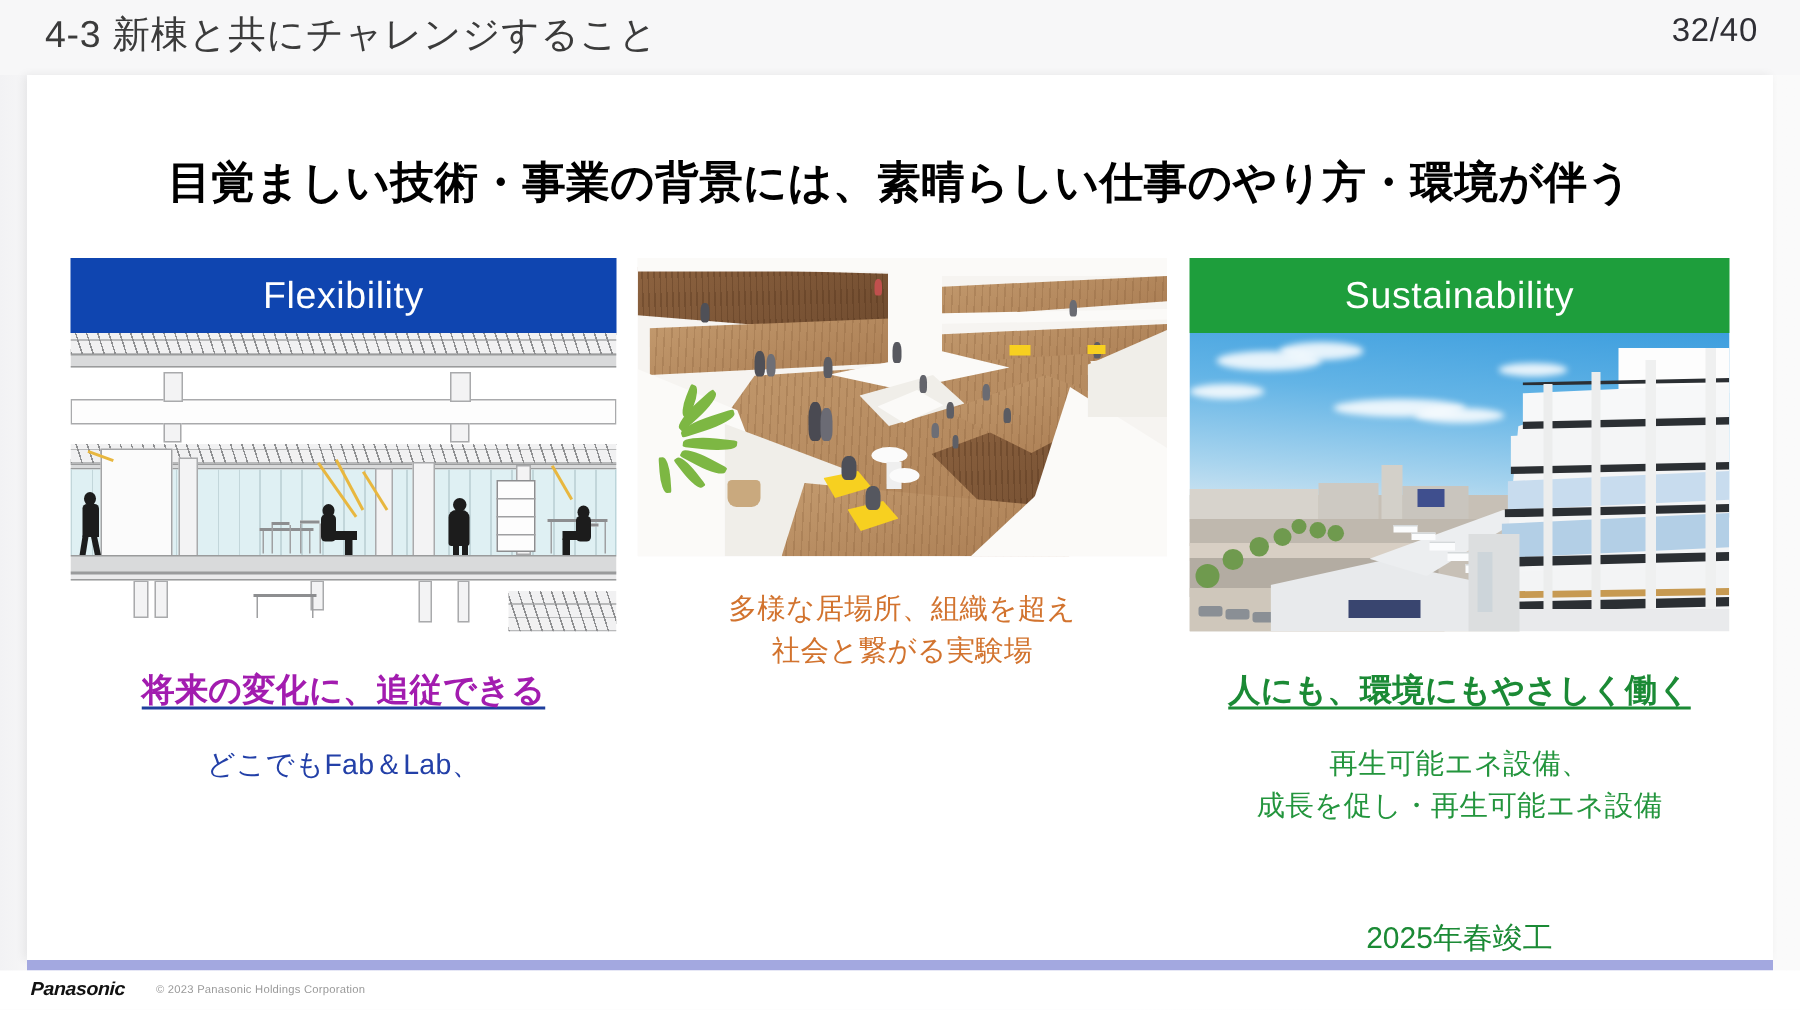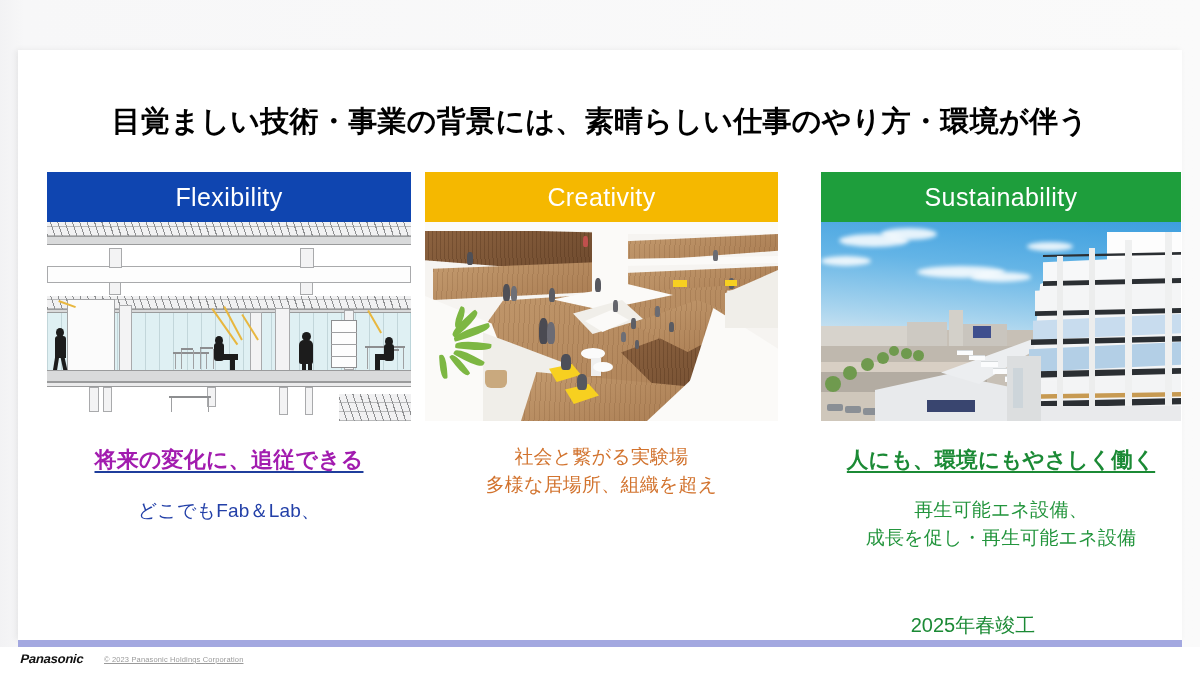--- a/index.html
+++ b/index.html
@@ -50,21 +50,21 @@
     text-align: center;
     font-size: 29px; font-weight: bold; color: #000000;
     letter-spacing: .3px;
     white-space: nowrap;
   }
 
   
   .column { position: absolute; top: 122px; }
   #col-0 { left: 29px;  width: 364px; }
   #col-1 { left: 407px; width: 353px; }
-  #col-2 { left: 775px; width: 360px; margin-left: 28px; }
+  #col-2 { left: 775px; width: 360px; }
 
   .col-header {
     height: 50px; width: 100%;
     display: flex; align-items: center; justify-content: center;
     color: #ffffff; font-size: 25px; letter-spacing: .4px;
   }
 
   .col-image {
     width: 100%; height: 199px;
     position: relative; overflow: hidden;
@@ -99,21 +99,21 @@
   }
   #panasonic-logo {
     position: absolute; left: 22px; top: 5px;
     font-family: "Liberation Sans", sans-serif;
     font-size: 12.5px; font-weight: bold; font-style: italic;
     color: #111111; letter-spacing: -.3px;
     transform: scaleX(1.05) skewX(-2deg);
   }
   #copyright {
     position: absolute; left: 104px; top: 8px;
-    font-size: 7.5px; color: #9a9a9a; letter-spacing: .15px; text-decoration: underline;
+    font-size: 7.5px; color: #9a9a9a; letter-spacing: .15px;
   }
 
   
   .sec-bg { position:absolute; inset:0; background:#ffffff; }
   .slab {
     position:absolute; background:#d9dadb;
     border-top:1px solid #9a9b9c; border-bottom:1px solid #9a9b9c;
   }
   .hatch-band {
     position:absolute;
@@ -176,20 +176,24 @@
   .road { position:absolute; background:#bfb8ae; }
   .tree { position:absolute; background:#6f9a4e; border-radius:50%; }
   .car { position:absolute; background:#8a8f95; border-radius:2px; }
   .pav { position:absolute; background:#d8cfc4; }
 </style>
 </head>
 <body>
 
 <div id="slide-root">
 
+  <div id="slide-header">
+    <div id="header-title">4-3 新棟と共にチャレンジすること</div>
+    <div id="page-counter">32/40</div>
+  </div>
 
   <div id="slide-card">
 
     <div id="main-heading">目覚ましい技術・事業の背景には、素晴らしい仕事のやり方・環境が伴う</div>
 
     <div class="column" id="col-0">
       <div class="col-header" style="background:#0F45B0">
         <span>Flexibility</span>
       </div>
 
@@ -277,23 +281,20 @@
       </div>
 
       <div class="col-caption" style="color:#a21caf;text-decoration-color:#1F3E9C">将来の変化に、追従できる</div>
 
       <div class="col-body" style="color:#2340A8">
         <div>どこでもFab＆Lab、</div>
       </div>
     </div>
 
     <div class="column" id="col-1">
-      <div class="col-header" style="background:#F5B800">
-        <span>Creativity</span>
-      </div>
 
       <div class="col-image" id="img-creativity">
         <div class="sky-white"></div>
 
         <div class="wood-dark" style="left:0;top:6px;width:172px;height:46px;
              clip-path:polygon(0 0,100% 10%,100% 100%,0 70%);"></div>
         <div class="white-plane" style="left:0;top:0;width:176px;height:9px;"></div>
         <div class="wood" style="left:8px;top:40px;width:168px;height:38px;
              clip-path:polygon(0 18%,100% 0,100% 78%,0 100%);"></div>
 
@@ -372,22 +373,22 @@
         <div class="atrium-figure" style="left:158px;top:14px;width:5px;height:11px;background:#c0504d;"></div>
         <div class="atrium-figure" style="left:42px;top:30px;width:6px;height:13px;background:#4f5057;"></div>
         <div class="atrium-figure" style="left:288px;top:28px;width:5px;height:11px;background:#6a6b72;"></div>
         <div class="atrium-figure" style="left:304px;top:56px;width:5px;height:11px;background:#5c5d64;"></div>
         <div class="yellow-block" style="left:248px;top:58px;width:14px;height:7px;"></div>
         <div class="yellow-block" style="left:300px;top:58px;width:12px;height:6px;"></div>
       </div>
 
 
       <div class="col-body" style="color:#D2732E">
+        <div>多様な居場所、組織を超え</div>
         <div>社会と繋がる実験場</div>
-        <div>多様な居場所、組織を超え</div>
       </div>
     </div>
 
     <div class="column" id="col-2">
       <div class="col-header" style="background:#1E9E3C">
         <span>Sustainability</span>
       </div>
 
       <div class="col-image" id="img-sustain">
         <div class="sky"></div>

